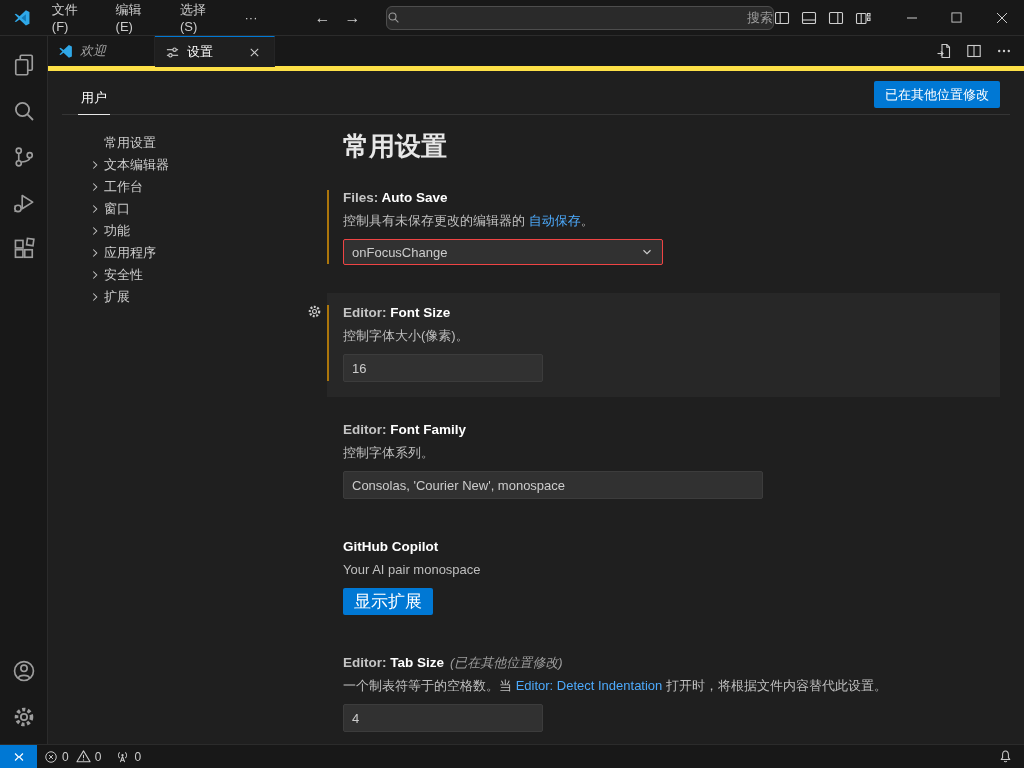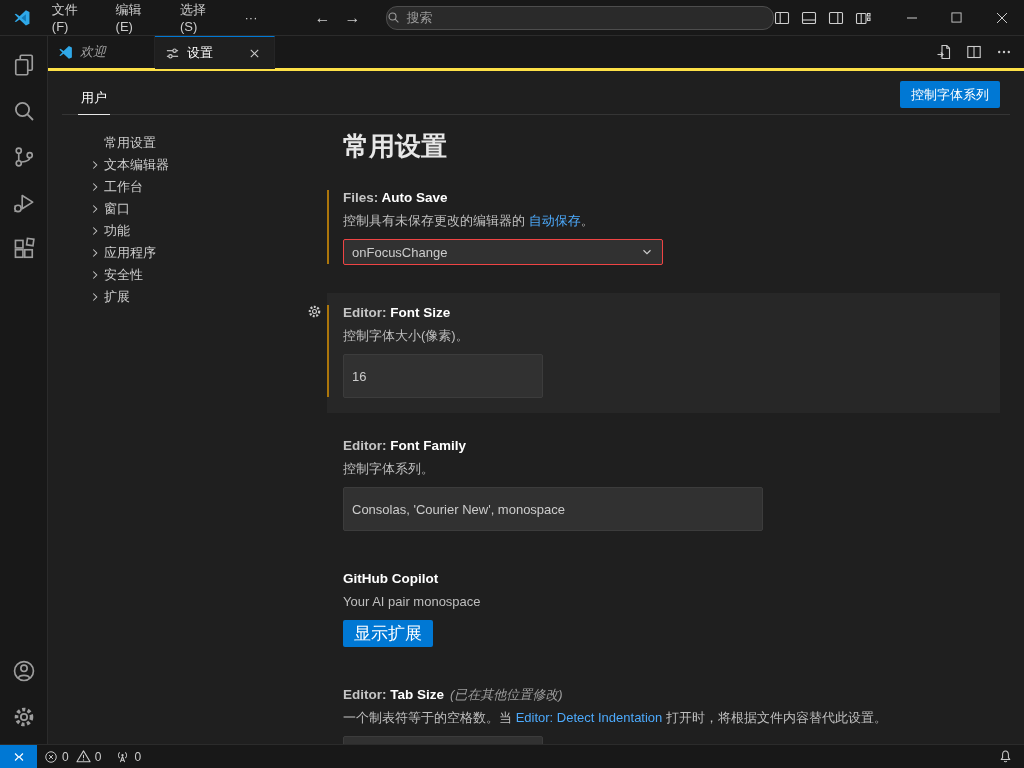--- a/index.html
+++ b/index.html
@@ -9,38 +9,38 @@
 
   
   .titlebar { height:36px; background:#181818; display:flex; align-items:center;
     border-bottom:1px solid #2b2b2b; }
   .tb-logo { width:18px; height:18px; margin:0 12px 0 13px; }
   .tb-menus { display:flex; align-items:center; gap:4px; font-size:13px; color:#cccccc; }
   .tb-menu { padding:4px 9px; border-radius:5px; cursor:default; }
   .tb-nav { display:flex; align-items:center; gap:14px; margin-left:48px; color:#cccccc;
     font-size:16px; }
   .tb-search { width:392px; height:24px; margin-left:26px; background:#2a2a2a;
-    border:1px solid #4d4d4d; border-radius:11px; display:flex; align-items:center;
-    justify-content:flex-start; gap:6px; color:#9d9d9d; font-size:13px; }
+    border:1px solid #4d4d4d; border-radius:6px; display:flex; align-items:center;
+    justify-content:space-between; gap:6px; color:#9d9d9d; font-size:13px; }
   .tb-right { margin-left:auto; display:flex; align-items:center; }
   .tb-layouts { display:flex; align-items:center; gap:11px; margin-right:18px; }
   .tb-win { display:flex; align-items:center; }
   .tb-winbtn { width:45px; height:35px; display:flex; align-items:center; justify-content:center; }
 
   
   .main { display:flex; height:708px; }
   .activitybar { width:48px; background:#181818; border-right:1px solid #2b2b2b;
     display:flex; flex-direction:column; align-items:center; padding:6px 0 4px 0; }
   .ab-item { width:48px; height:46px; display:flex; align-items:center; justify-content:center; }
   .ab-spacer { margin-top:auto; }
 
   .editor-col { flex:1; display:flex; flex-direction:column; background:#1f1f1f; min-width:0; }
 
   
-  .tabbar { height:35px; background:#181818; border-bottom:3px solid #fde047;
+  .tabbar { height:35px; background:#181818; border-bottom:5px solid #fde047;
     display:flex; align-items:stretch; }
   .tab { display:flex; align-items:center; gap:7px; padding:0 10px; font-size:13px;
     border-right:1px solid #252526; }
   .tab.welcome { width:107px; color:#9d9d9d; font-style:italic; background:#181818; }
   .tab.settings { width:120px; color:#ffffff; background:#1f1f1f;
     border-top:1px solid #0078d4; margin-bottom:-1px; }
   .tab .close { margin-left:auto; display:flex; align-items:center; justify-content:center;
     width:20px; height:20px; border-radius:4px; }
   .tab-actions { margin-left:auto; display:flex; align-items:center; gap:14px; padding-right:12px; }
 
@@ -78,21 +78,21 @@
   .s-cat { color:#c5c5c5; font-weight:600; }
   .s-name { color:#ffffff; font-weight:600; }
   .s-note { color:#9d9d9d; font-style:italic; font-weight:400; margin-left:6px; font-size:13px; }
   .s-desc { margin-top:5px; font-size:13px; line-height:18px; color:#bfbfbf; }
   .s-desc .lnk { color:#4daafc; cursor:pointer; }
   .s-control { margin-top:9px; }
   .sel-box { width:320px; height:26px; background:#313131; border:1px solid #ef4444;
     border-radius:2px; display:flex; align-items:center; padding:0 8px; font-size:13px;
     color:#cccccc; cursor:pointer; }
   .sel-box .chev { margin-left:auto; }
-  .txt-input { height:44px; background:#313131; border:1px solid #3c3c3c; border-radius:2px;
+  .txt-input { height:28px; background:#313131; border:1px solid #3c3c3c; border-radius:2px;
     color:#cccccc; font-size:13px; padding:0 8px; outline:none; font-family:inherit; }
   .w200 { width:200px; } .w420 { width:420px; }
   .blue-btn { height:27px; padding:0 11px; background:#0078d4; color:#ffffff; border:none;
     border-radius:2px; font-size:17px; font-family:inherit; cursor:pointer; }
 
   
   .statusbar { height:24px; background:#181818; border-top:1px solid #2b2b2b;
     display:flex; align-items:stretch; font-size:12px; color:#cccccc; }
   .sb-remote { width:37px; background:#0078d4; color:#ffffff; display:flex;
     align-items:center; justify-content:center; }
@@ -262,21 +262,21 @@
             <circle cx="8" cy="8" r="1.2" fill="#cccccc"></circle>
             <circle cx="12.8" cy="8" r="1.2" fill="#cccccc"></circle>
         </svg>
       </div>
     </div>
 
     <div class="settings-editor">
 
       <div class="settings-header">
         <span class="scope-tab">用户</span>
-        <button class="sync-btn">控制字体系列</button>
+        <button class="sync-btn">已在其他位置修改</button>
       </div>
 
       <div class="settings-body">
 
         <div class="toc">
           <div class="toc-item">
             <span class="toc-chev"></span>
             <span>常用设置</span>
           </div>
           <div class="toc-item">

